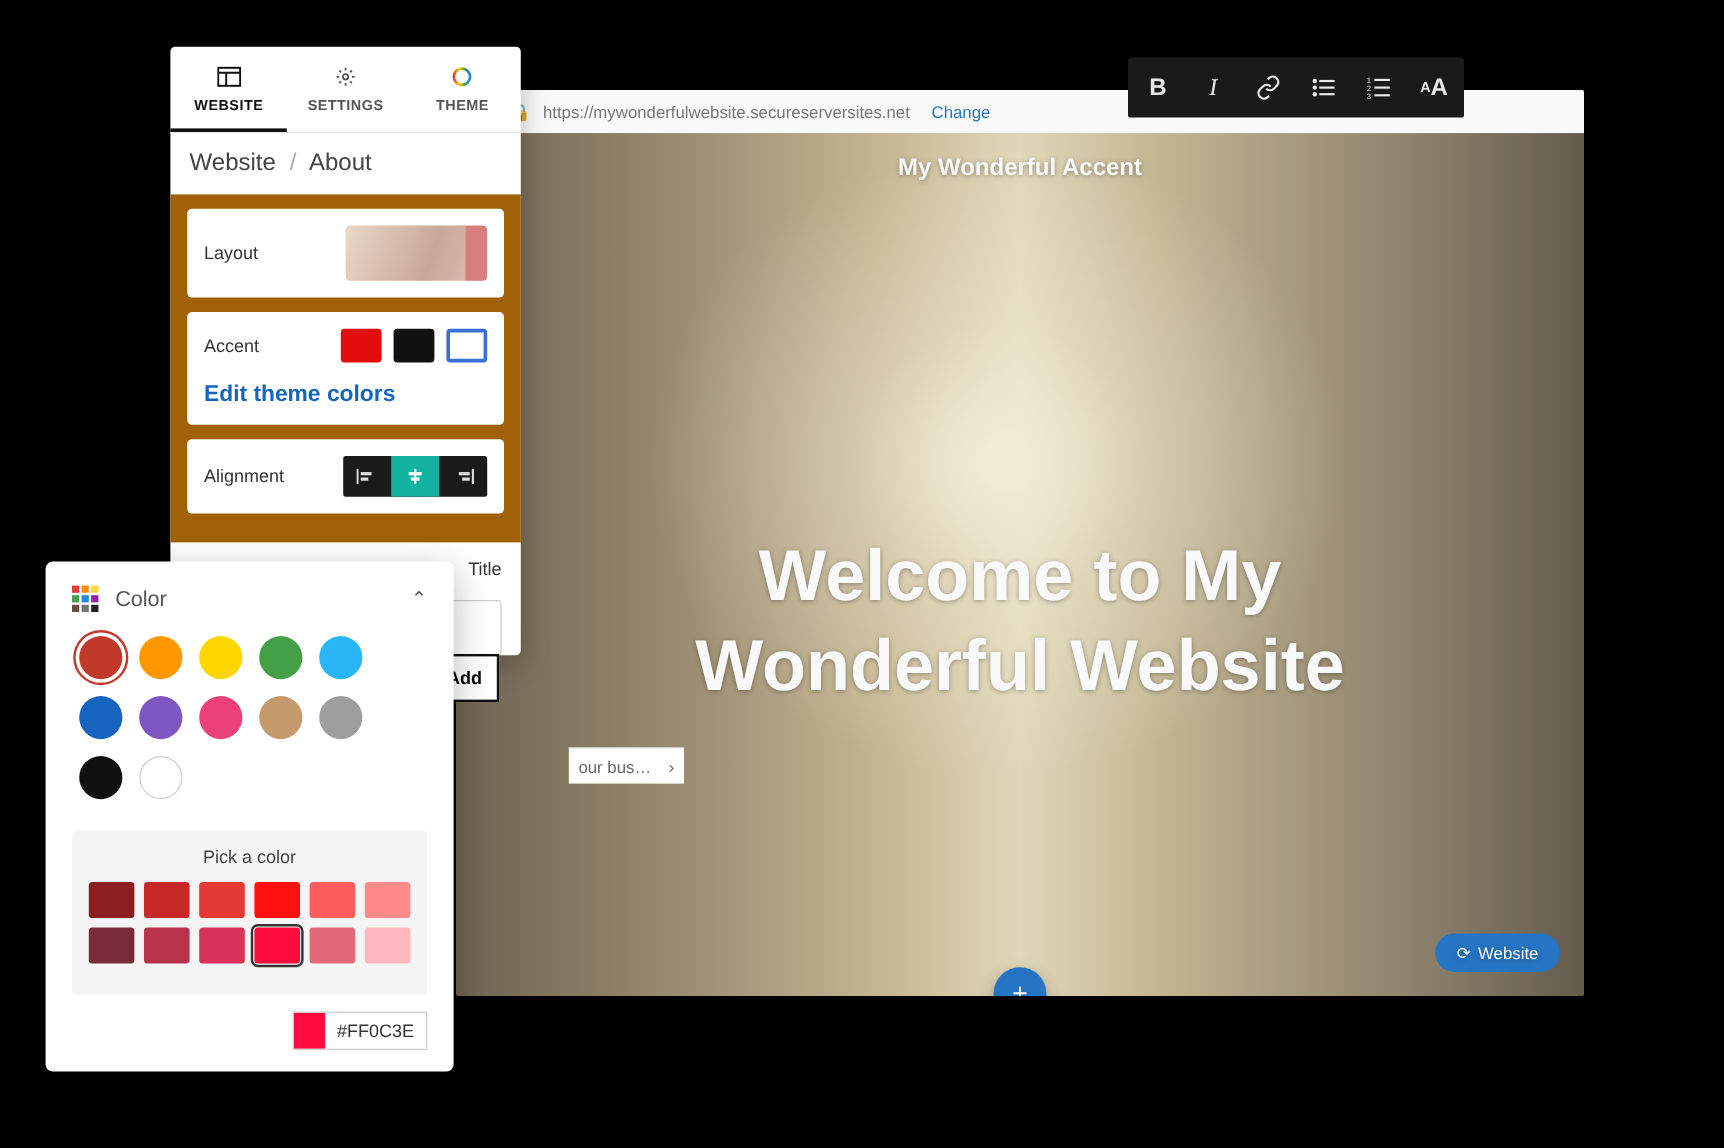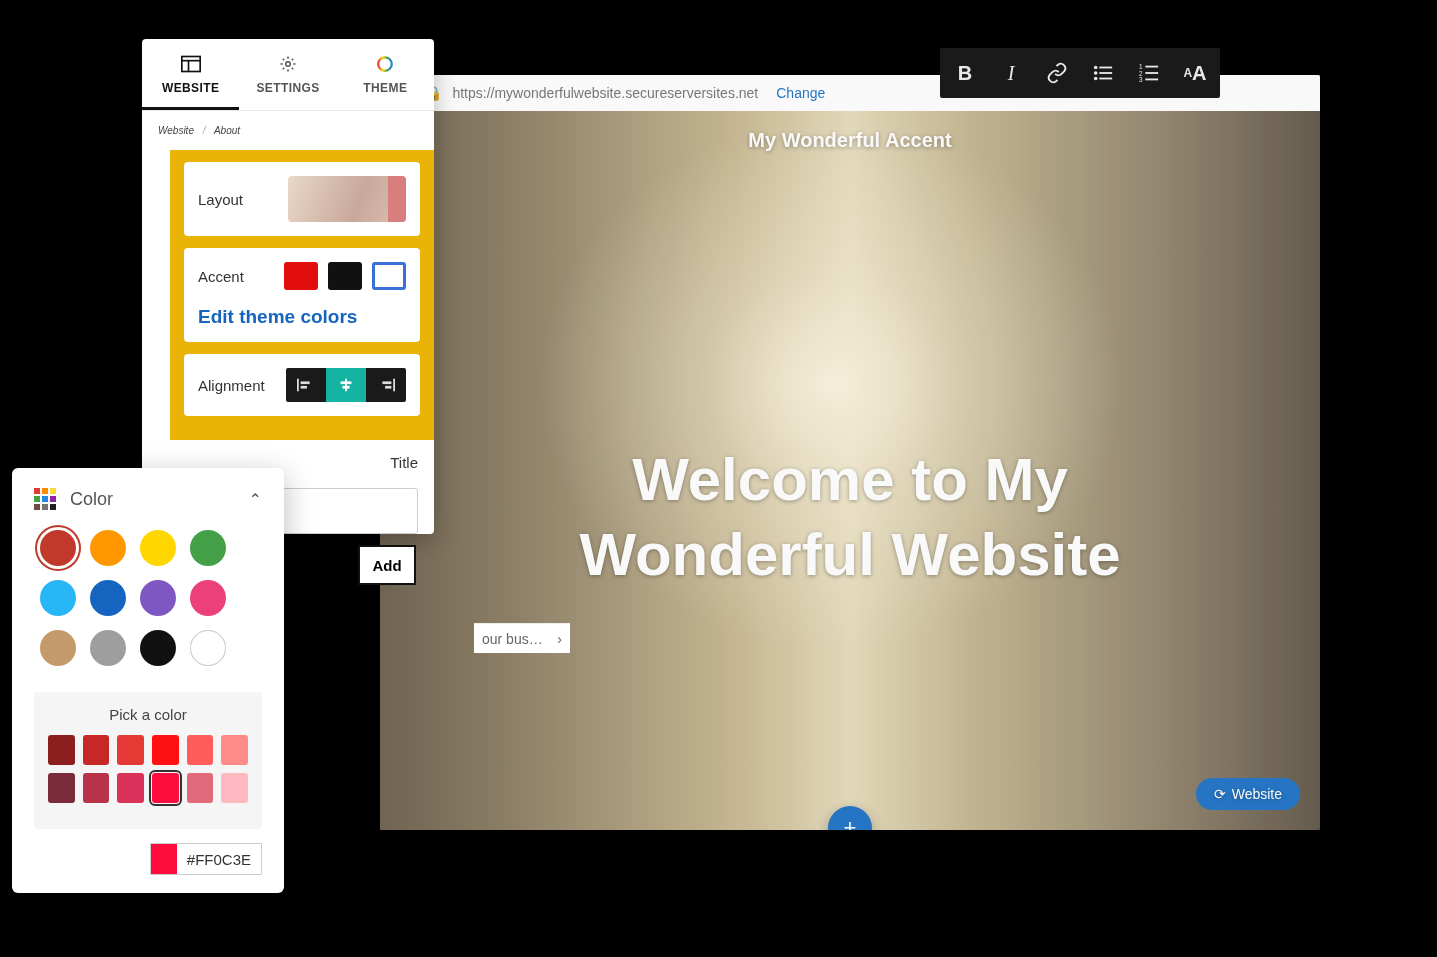--- a/index.html
+++ b/index.html
@@ -73,24 +73,24 @@
     position:absolute; left:142px; top:39px;
     width:292px; background:#fff;
     border-radius:4px; box-shadow:0 6px 24px rgba(0,0,0,.25);
     z-index:20;
   }
   .tabs { display:flex; border-bottom:1px solid #e8e8e8; }
   .tab { flex:1; text-align:center; padding:16px 0 12px; font-size:12px; font-weight:700; color:#555; letter-spacing:.4px; }
   .tab.active { border-bottom:3px solid #111; color:#111; }
   .tab-icon { display:block; margin:0 auto 8px; width:20px; height:18px; }
 
-  .breadcrumb { padding:14px 16px; font-size:10px; color:#444;font-style:italic; }
+  .breadcrumb { padding:14px 16px; font-size:20px; color:#444; }
   .breadcrumb .sep { color:#aaa; margin:0 6px; }
 
-  .panel-body { background:#eab308; padding:12px 14px;margin-left:28px; }
+  .panel-body { background:#a16207; padding:12px 14px; }
   .setting-card { background:#fff; border-radius:4px; padding:14px 14px; margin-bottom:12px; }
   .setting-card + .setting-card {}
   .setting-row { display:flex; align-items:center; justify-content:space-between; }
   .setting-label { font-size:15px; color:#333; }
 
   .layout-thumb {
     width:118px; height:46px; border-radius:4px;
     background:linear-gradient(110deg,#e9d8c8 0%,#c8a89a 60%,#dcc0b5 100%);
     position:relative; overflow:hidden;
   }
@@ -130,22 +130,22 @@
   .tagline-row {
     position:absolute; left:332px; top:584px;
     width:96px; height:30px; background:#fff;
     display:flex; align-items:center; justify-content:space-between;
     padding:0 8px; font-size:14px; color:#666;
     border-top:1px solid #eee;
   }
 
   
   .color-popup {
-    position:absolute; left:12px; top:468px;
-    width:272px; background:#fff; border-radius:6px;
+    position:absolute; left:38px; top:468px;
+    width:340px; background:#fff; border-radius:6px;
     box-shadow:0 8px 30px rgba(0,0,0,.28);
     z-index:40; padding-bottom:18px;
   }
   .cp-header {
     display:flex; align-items:center; justify-content:space-between;
     padding:20px 22px 14px;
   }
   .cp-header-left { display:flex; align-items:center; gap:14px; }
   .cp-icon { width:22px; height:22px; display:grid; grid-template-columns:repeat(3,1fr); grid-template-rows:repeat(3,1fr); gap:2px; }
   .cp-icon span:nth-child(1){background:#e53935;} .cp-icon span:nth-child(2){background:#fb8c00;}

